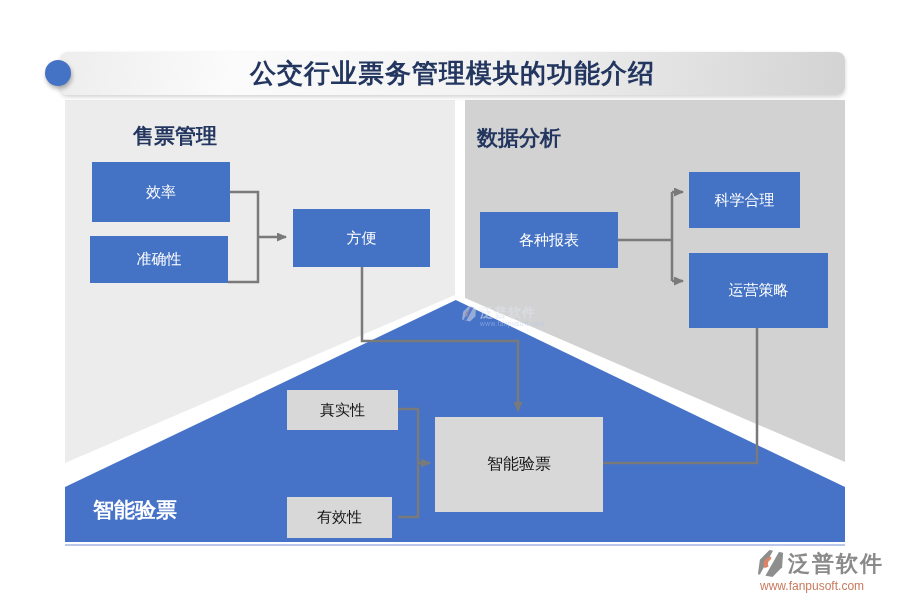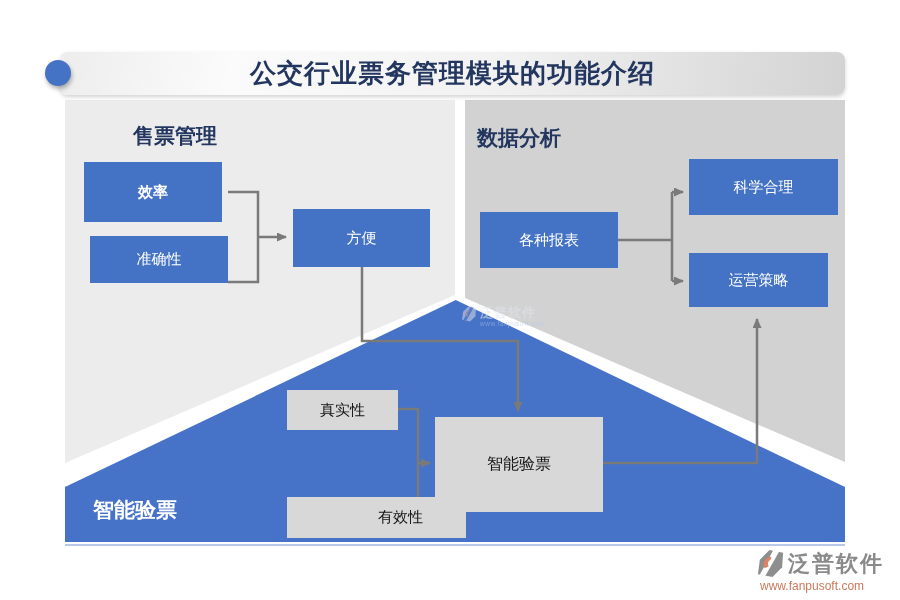--- a/index.html
+++ b/index.html
@@ -48,28 +48,28 @@
   .sec-header.light{color:#ffffff;}
 
   
   .node{
     display:flex;align-items:center;justify-content:center;
     font-size:15px;z-index:4;white-space:nowrap;
   }
   .node.blue{background:#4472c4;color:#ffffff;}
   .node.gray{background:#d8d8d8;color:#141414;}
 
-  .b-efficiency{left:84px;top:162px;width:138px;height:60px;font-weight:bold;}
+  .b-efficiency{left:92px;top:162px;width:138px;height:60px;}
   .b-accuracy{left:90px;top:236px;width:138px;height:47px;}
   .b-convenience{left:293px;top:209px;width:137px;height:58px;}
   .b-reports{left:480px;top:212px;width:138px;height:56px;}
-  .b-scientific{left:689px;top:159px;width:149px;height:56px;}
-  .b-strategy{left:689px;top:253px;width:139px;height:54px;}
+  .b-scientific{left:689px;top:172px;width:111px;height:56px;}
+  .b-strategy{left:689px;top:253px;width:139px;height:75px;}
   .b-authenticity{left:287px;top:390px;width:111px;height:40px;}
-  .b-validity{left:287px;top:497px;width:131px;height:41px;padding-left:48px;}
+  .b-validity{left:287px;top:497px;width:105px;height:41px;}
   .b-fast{left:435px;top:417px;width:168px;height:95px;font-size:16px;}
 
   .hdr-ticketing{left:133px;top:122px;}
   .hdr-analysis{left:477px;top:124px;}
   .hdr-validation{left:93px;top:496px;}
 
   
   .connector-layer{left:0;top:0;width:900px;height:600px;z-index:3;pointer-events:none;}
 
   

